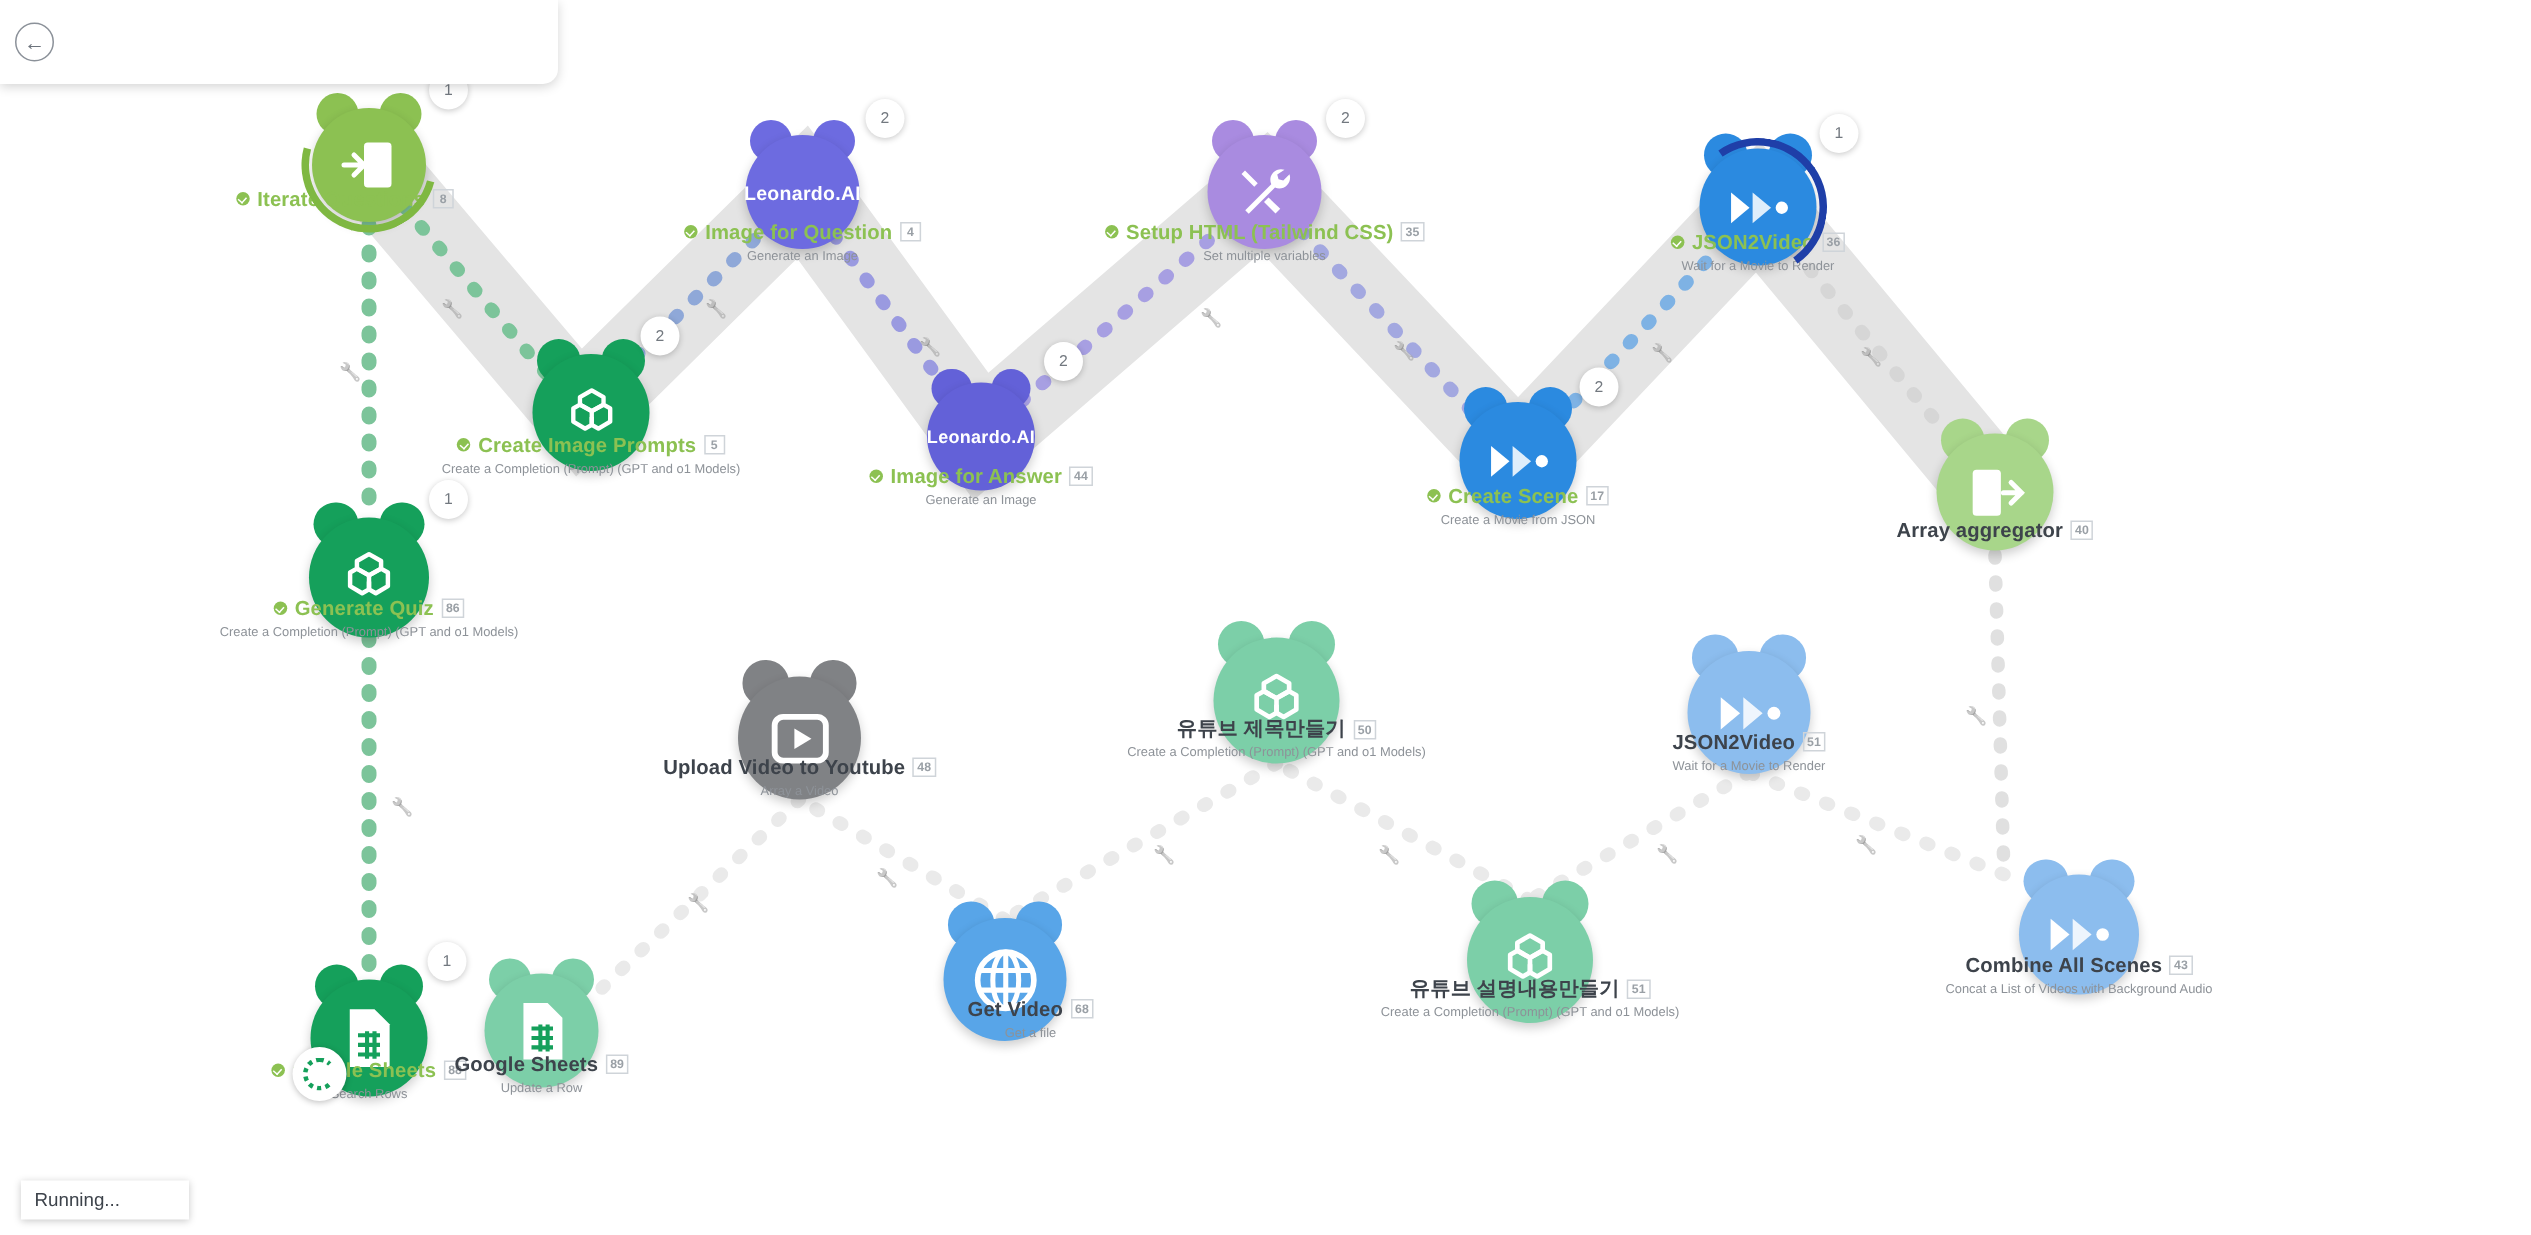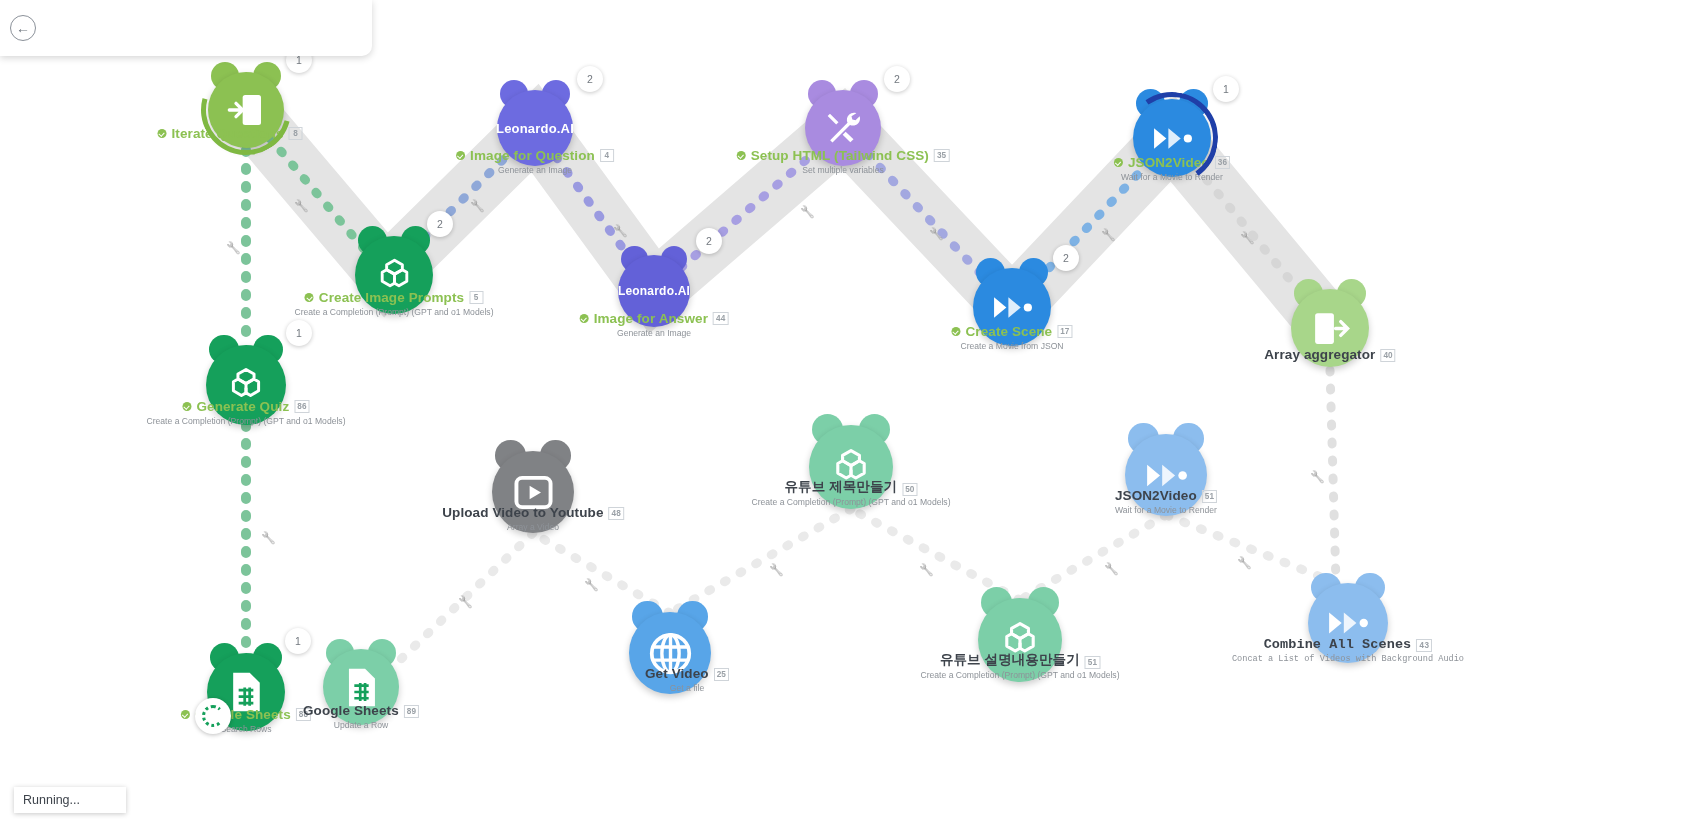--- a/index.html
+++ b/index.html
@@ -113,21 +113,21 @@
   }
   .badge {
     display: inline-block;
     min-width: 14px; height: 13px; line-height: 12px;
     padding: 0 2px;
     border: 1px solid #cfd4d9;
     font-size: 8.2px; color: #9aa0a6;
     text-align: center; vertical-align: middle;
   }
   .ttl.done  { color: #8cc152; }
-  .ttl.todo  { color: #3d434b; align-items: flex-end; }
+  .ttl.todo  { color: #3d434b; }
 
   
   .counter {
     position: absolute;
     width: 26px; height: 26px; border-radius: 50%;
     background: #fff; box-shadow: 0 1px 4px rgba(0,0,0,.22);
     font-size: 10.5px; color: #72787f;
     display: flex; align-items: center; justify-content: center;
     z-index: 30;
   }
@@ -412,21 +412,21 @@
       <svg class="glyph" width="45" height="45" viewBox="0 0 24 24">
         <circle cx="12" cy="12" r="10" fill="none" stroke="#fff" stroke-width="2"></circle>
         <ellipse cx="12" cy="12" rx="4.6" ry="10" fill="none" stroke="#fff" stroke-width="1.8"></ellipse>
         <path fill="none" stroke="#fff" stroke-width="1.8" d="M2.2 8.5h19.6M2.2 15.5h19.6M12 2v20"></path>
       </svg>
     </div>
     <div class="label" style="top:52px;margin-left:17px">
       <div class="ttl todo">
 
         <span>Get Video</span>
-        <span class="badge">25</span>
+        <span class="badge">68</span>
       </div>
       <div class="sub">Get a file</div>
     </div>
       </div>
       <div class="node" style="left: 978px; top: 598px; width: 84px; height: 84px;">
 
     <div class="bubble" style="width:84px;height:84px;background:#7ccfa8">
       <svg class="glyph" width="44" height="44" viewBox="0 0 24 24">
         <path fill="none" stroke="#fff" stroke-width="1.7" stroke-linejoin="round" d="M12 3.1 16.6 5.7v2.9L12 11.2 7.4 8.6V5.7z M7.4 8.6 4.8 10.1v5.2L9.4 18l2.6-1.5v-3.0 M16.6 8.6 19.2 10.1v5.2L14.6 18 12 16.5"></path>
         <path fill="none" stroke="#fff" stroke-width="1.7" stroke-linejoin="round" d="M12 11.2v5.3 M7.4 8.6 12 11.2l4.6-2.6"></path>
@@ -434,21 +434,21 @@
     </div>
     <div class="label" style="top:52px;margin-left:0px">
       <div class="ttl todo">
 
         <span>유튜브 설명내용만들기</span>
         <span class="badge">51</span>
       </div>
       <div class="sub">Create a Completion (Prompt) (GPT and o1 Models)</div>
     </div>
       </div>
-      <div class="node" style="left: 1308px; top: 583px; width: 80px; height: 80px; font-family: Liberation Mono, monospace;">
+      <div class="node" style="left: 1346px; top: 583px; width: 80px; height: 80px;">
 
     <div class="bubble" style="width:80px;height:80px;background:#8cbdee">
       <svg class="glyph" width="42" height="26" viewBox="0 0 40 24">
         <path fill="#fff" d="M2 2 14 12 2 22z"></path>
         <path fill="#fff" d="M16 2 28 12 16 22z" opacity=".85"></path>
         <circle fill="#fff" cx="35" cy="12" r="4"></circle>
       </svg>
     </div>
     <div class="label" style="top:52px;margin-left:0px">
       <div class="ttl todo">

